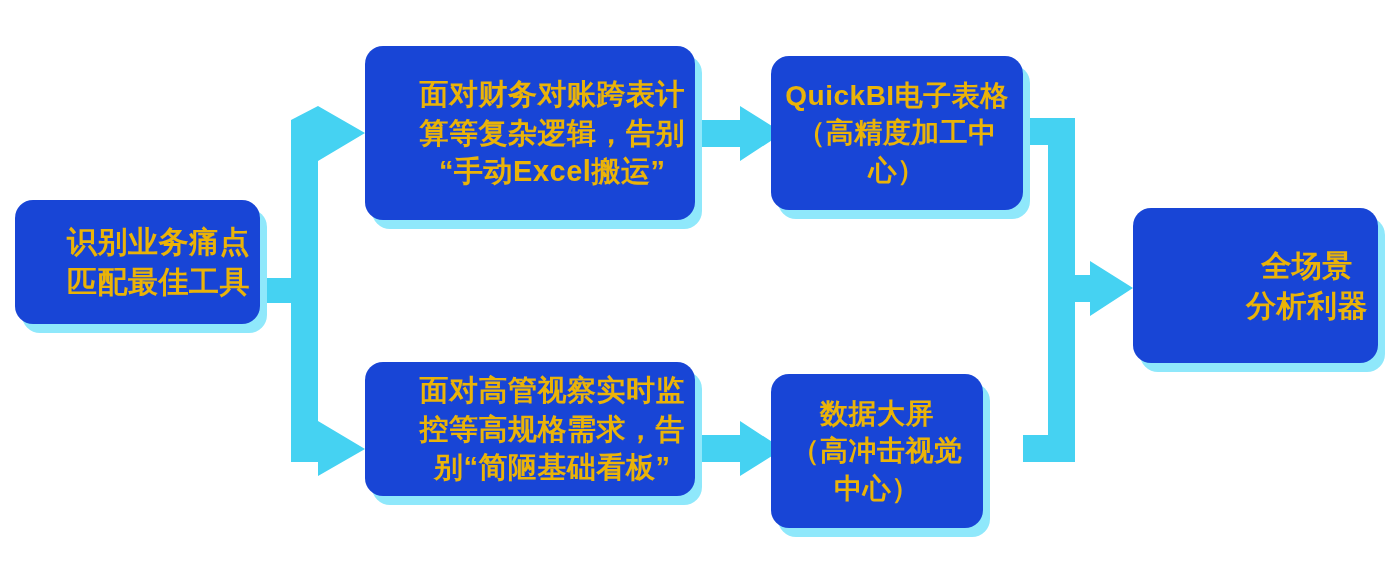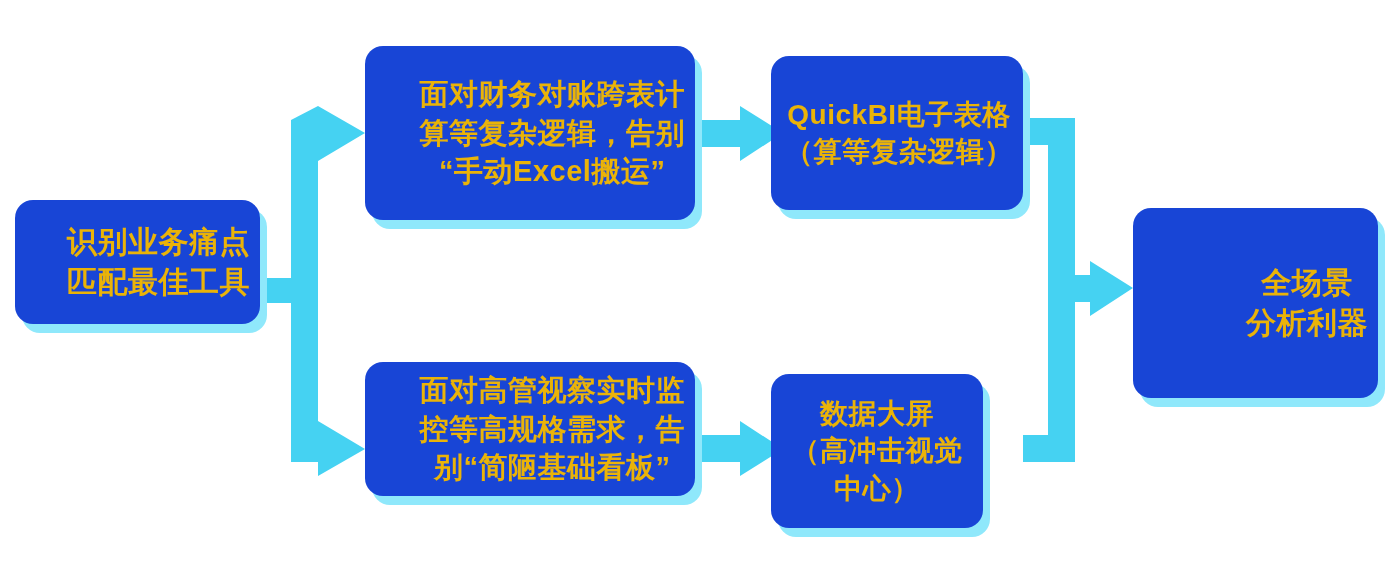--- a/index.html
+++ b/index.html
@@ -36,21 +36,21 @@
   .node .txt {
     padding: 0 10px;
     white-space: pre-line;
   }
 
   #node-start     { left: 15px;   top: 200px; width: 245px; height: 124px; font-size: 30px; }
   #node-pain-1    { left: 365px;  top: 46px;  width: 330px; height: 174px; font-size: 29px; }
   #node-tool-1    { left: 771px;  top: 56px;  width: 252px; height: 154px; font-size: 28px; }
   #node-pain-2    { left: 365px;  top: 362px; width: 330px; height: 134px; font-size: 29px; }
   #node-tool-2    { left: 771px;  top: 374px; width: 212px; height: 154px; font-size: 28px; }
-  #node-result    { left: 1133px; top: 208px; width: 245px; height: 190px; font-size: 30px; }
+  #node-result    { left: 1133px; top: 208px; width: 245px; height: 155px; font-size: 30px; }
 
   
   #wires {
     position: absolute;
     left: 0;
     top: 0;
     width: 1400px;
     height: 578px;
     z-index: 1;
   }
@@ -89,21 +89,21 @@
   </div>
 
   <div class="node" id="node-pain-1">
     <span class="txt">面对财务对账跨表计
 算等复杂逻辑，告别
 “手动Excel搬运”</span>
   </div>
 
   <div class="node" id="node-tool-1">
     <span class="txt">QuickBI电子表格
-（算等复杂逻辑）</span>
+（高精度加工中心）</span>
   </div>
 
   <div class="node" id="node-pain-2">
     <span class="txt">面对高管视察实时监
 控等高规格需求，告
 别“简陋基础看板”</span>
   </div>
 
   <div class="node" id="node-tool-2">
     <span class="txt">数据大屏

